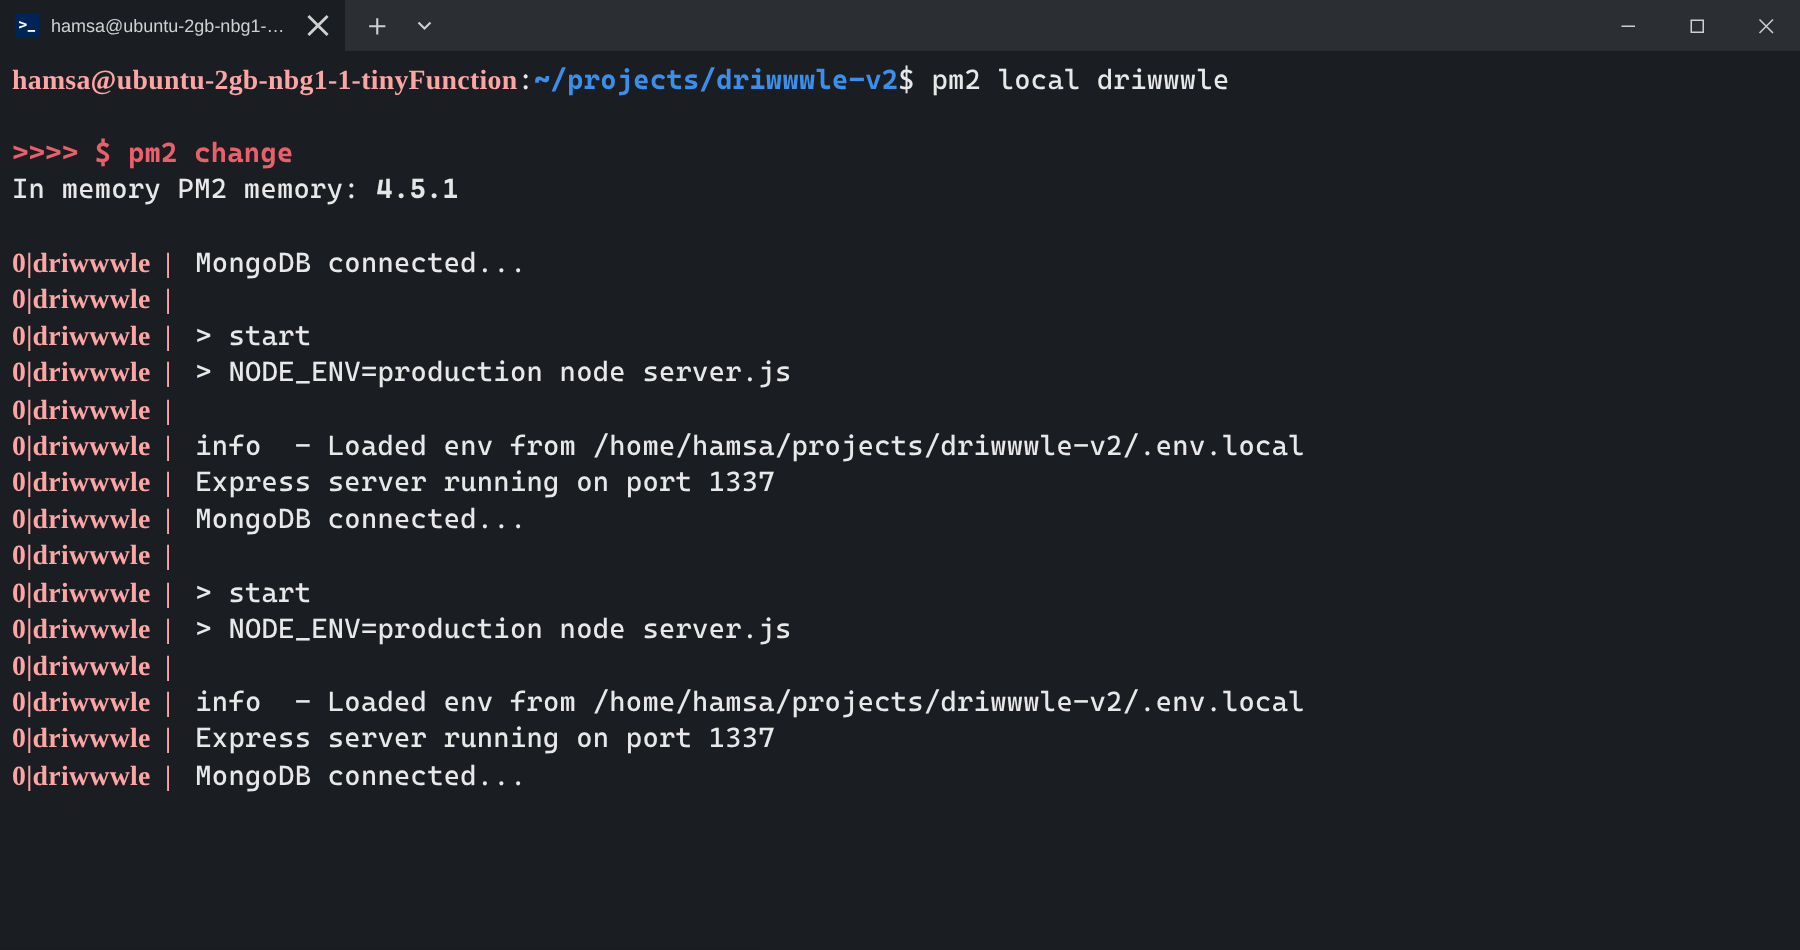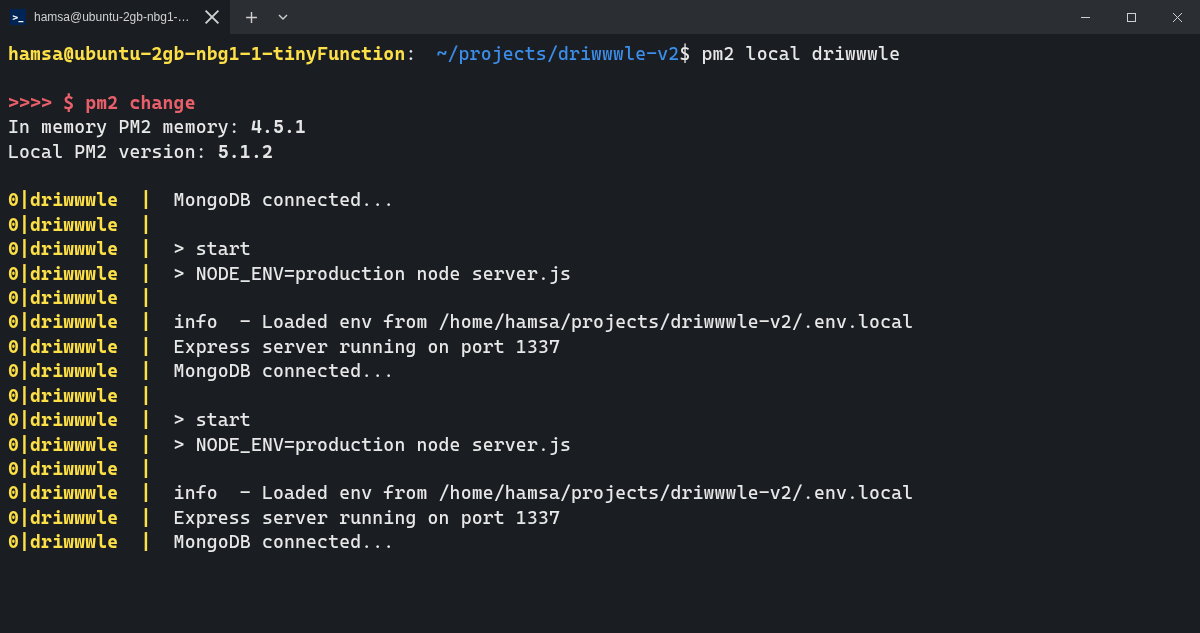--- a/index.html
+++ b/index.html
@@ -102,23 +102,23 @@
     .terminal {
       padding: 8px 8px;
       font-size: 18.5px;
       line-height: 24.4px;
       letter-spacing: 0.2px;
       font-weight: 500;
     }
     .line {
       white-space: pre;
     }
-    .c-green { color: #fde047; font-weight: bold; }
+    .c-green { color: #fca5a5; font-weight: bold; font-family: Liberation Serif, serif; }
     .c-white { color: #e8e8e8; }
-    .c-blue { color: #3b8eea; font-weight: normal; margin-left: 20px; }
+    .c-blue { color: #3b8eea; font-weight: bold; }
     .c-red { color: #e9606b; font-weight: bold; }
     .c-bright-blue { color: #e5e5e5; }
     .c-gray { color: #808488; font-weight: bold; }
     .c-cyan-path { color: #4fa2ac; font-weight: 500; }
     .bold { font-weight: bold; }
   </style>
 </head>
 <body>
 
 <div class="titlebar">
@@ -164,21 +164,20 @@
         </svg>
     </div>
   </div>
 </div>
 
 <div class="terminal">
   <div class="line"><span class="c-green bold">hamsa@ubuntu-2gb-nbg1-1-tinyFunction</span><span class="c-white">:</span><span class="c-blue">~/projects/driwwwle-v2</span><span class="c-white">$</span><span class="c-white"> pm2 local driwwwle</span></div>
   <div class="line">&nbsp;</div>
   <div class="line"><span class="c-red">&gt;&gt;&gt;&gt; </span><span class="c-red">$ pm2 change</span></div>
   <div class="line"><span class="c-white">In memory PM2 memory: </span><span class="c-bright-blue bold">4.5.1</span></div>
-  <div class="line"><span class="c-white">Local PM2 version: </span><span class="c-bright-blue bold">5.1.2</span></div>
   <div class="line">&nbsp;</div>
   <div id="log-container">
       <div class="line"><span class="c-green bold">0|driwwwle  | </span><span class="c-white"> MongoDB connected...</span></div>
       <div class="line"><span class="c-green bold">0|driwwwle  | </span><span class="c-white"></span></div>
       <div class="line"><span class="c-green bold">0|driwwwle  | </span><span class="c-white"> &gt; start</span></div>
       <div class="line"><span class="c-green bold">0|driwwwle  | </span><span class="c-white"> &gt; NODE_ENV=production node server.js</span></div>
       <div class="line"><span class="c-green bold">0|driwwwle  | </span><span class="c-white"></span></div>
       <div class="line"><span class="c-green bold">0|driwwwle  | </span><span class="c-white"> info  - Loaded env from /home/hamsa/projects/driwwwle-v2/.env.local</span></div>
       <div class="line"><span class="c-green bold">0|driwwwle  | </span><span class="c-white"> Express server running on port 1337</span></div>
       <div class="line"><span class="c-green bold">0|driwwwle  | </span><span class="c-white"> MongoDB connected...</span></div>

